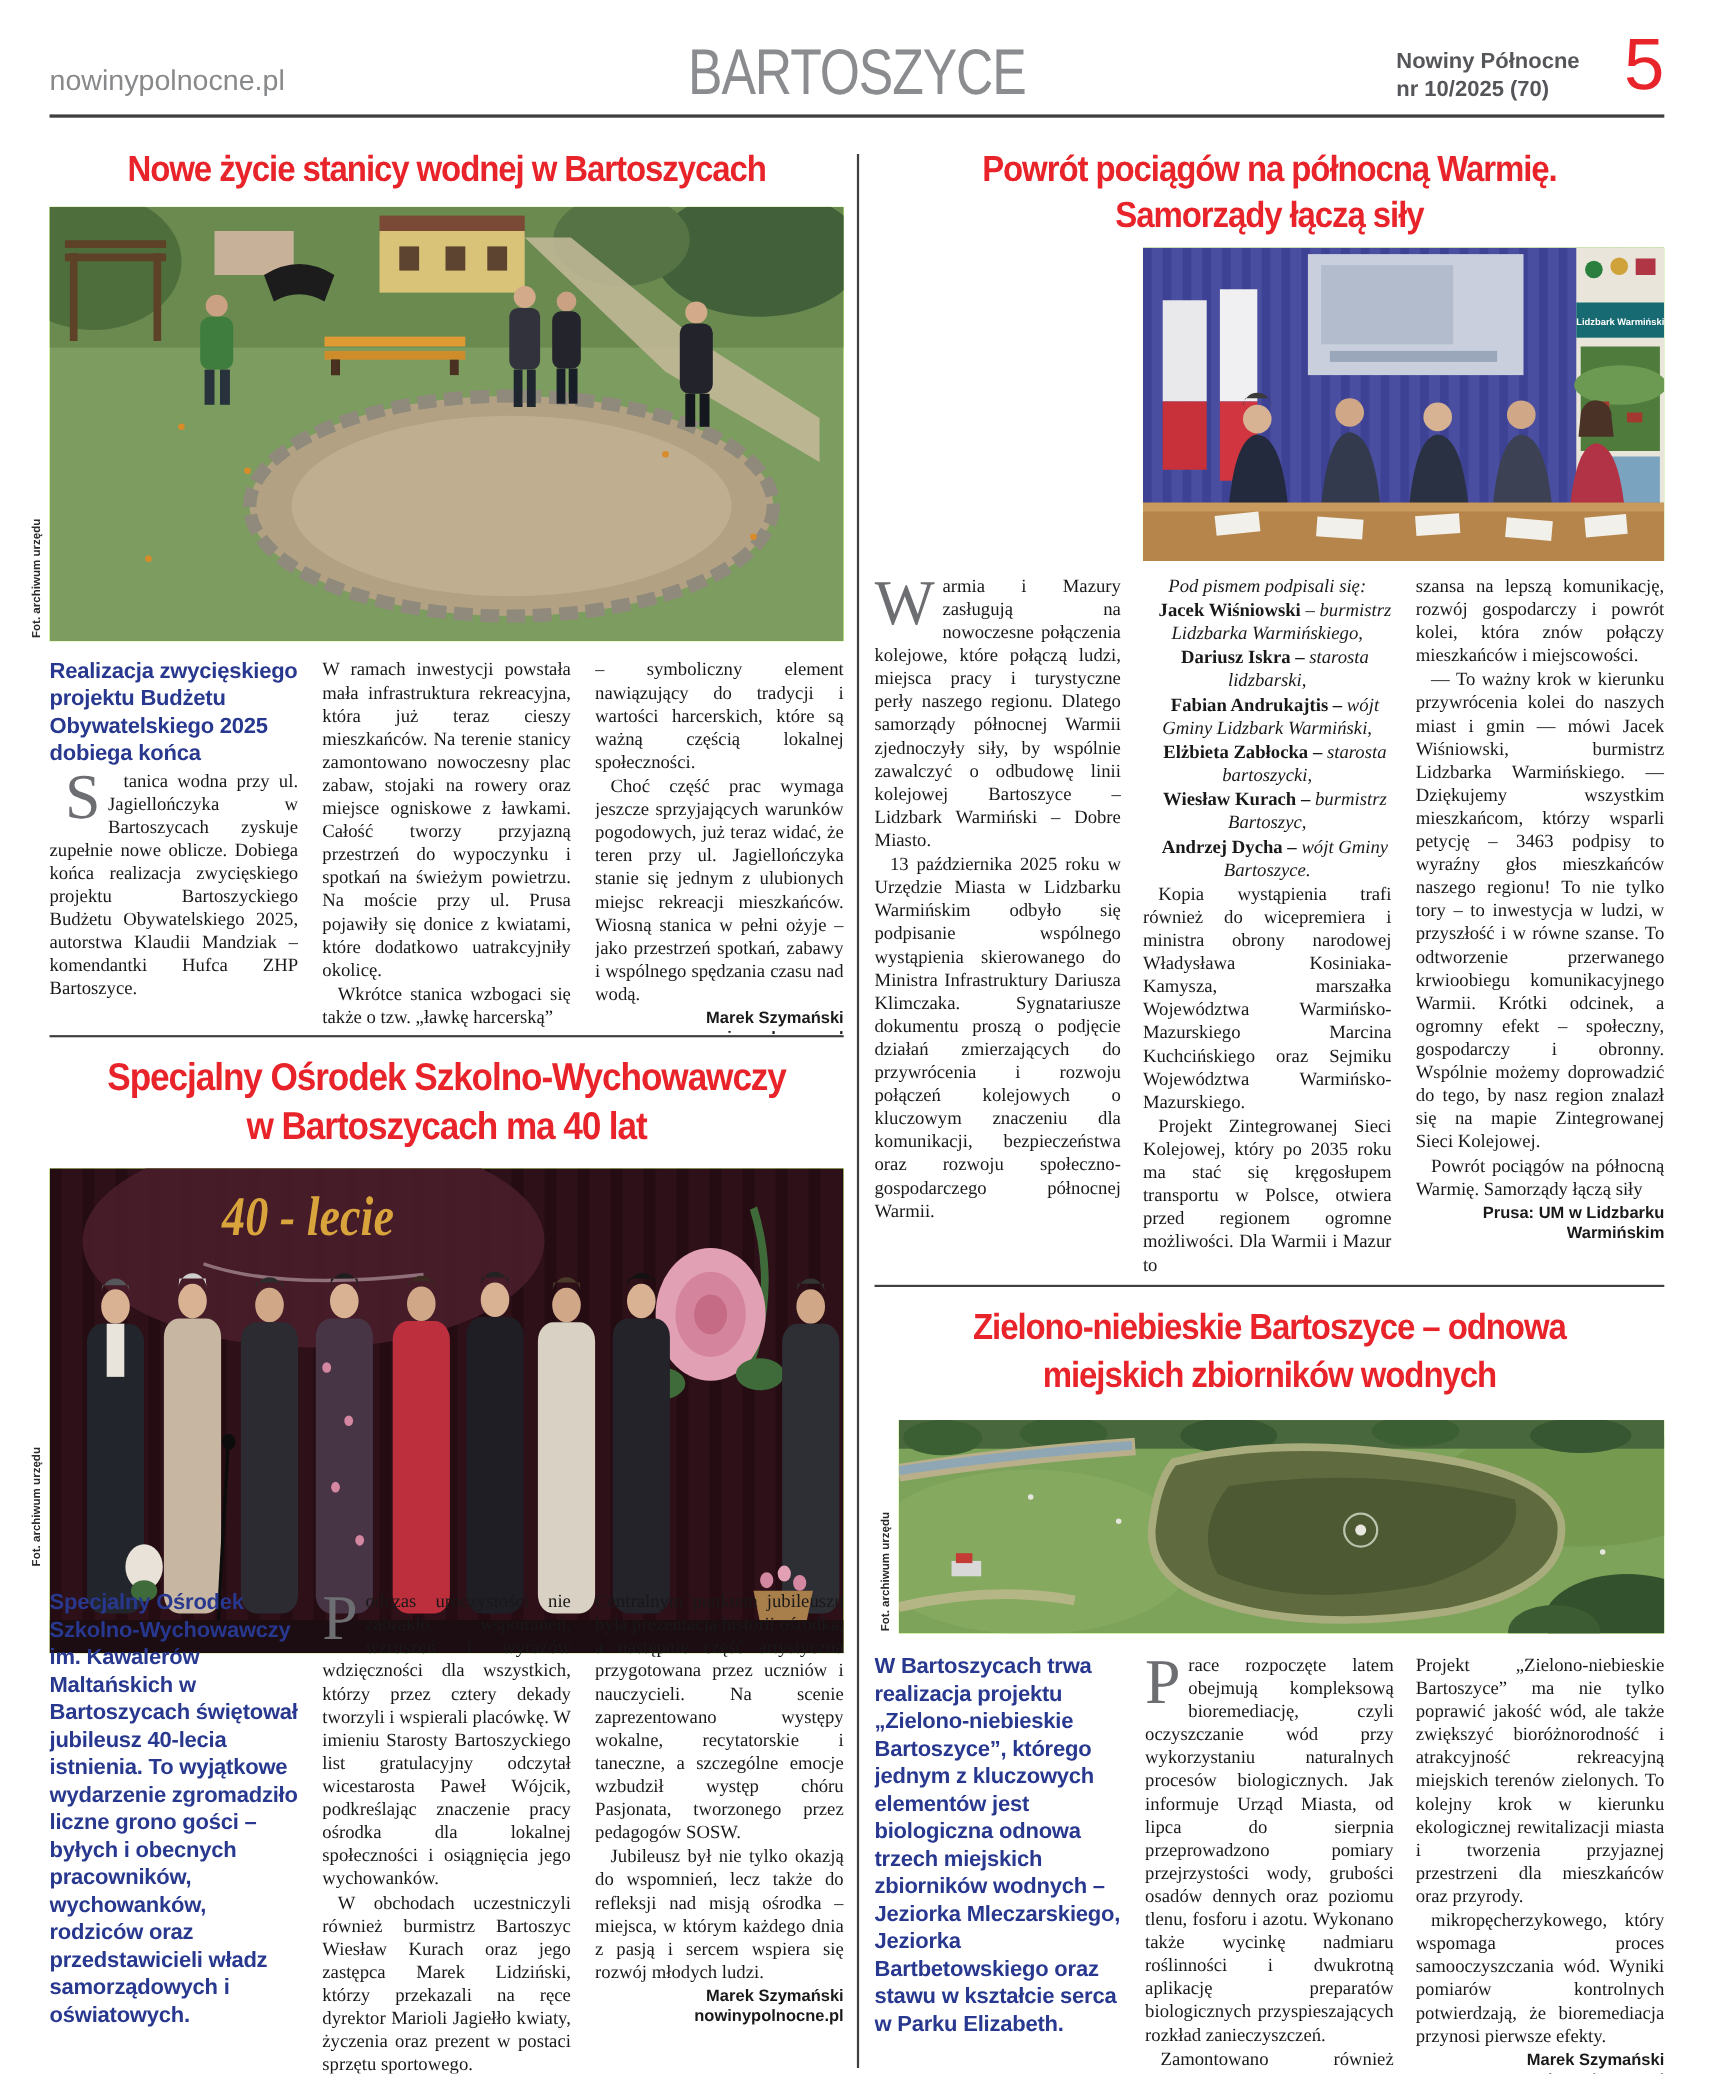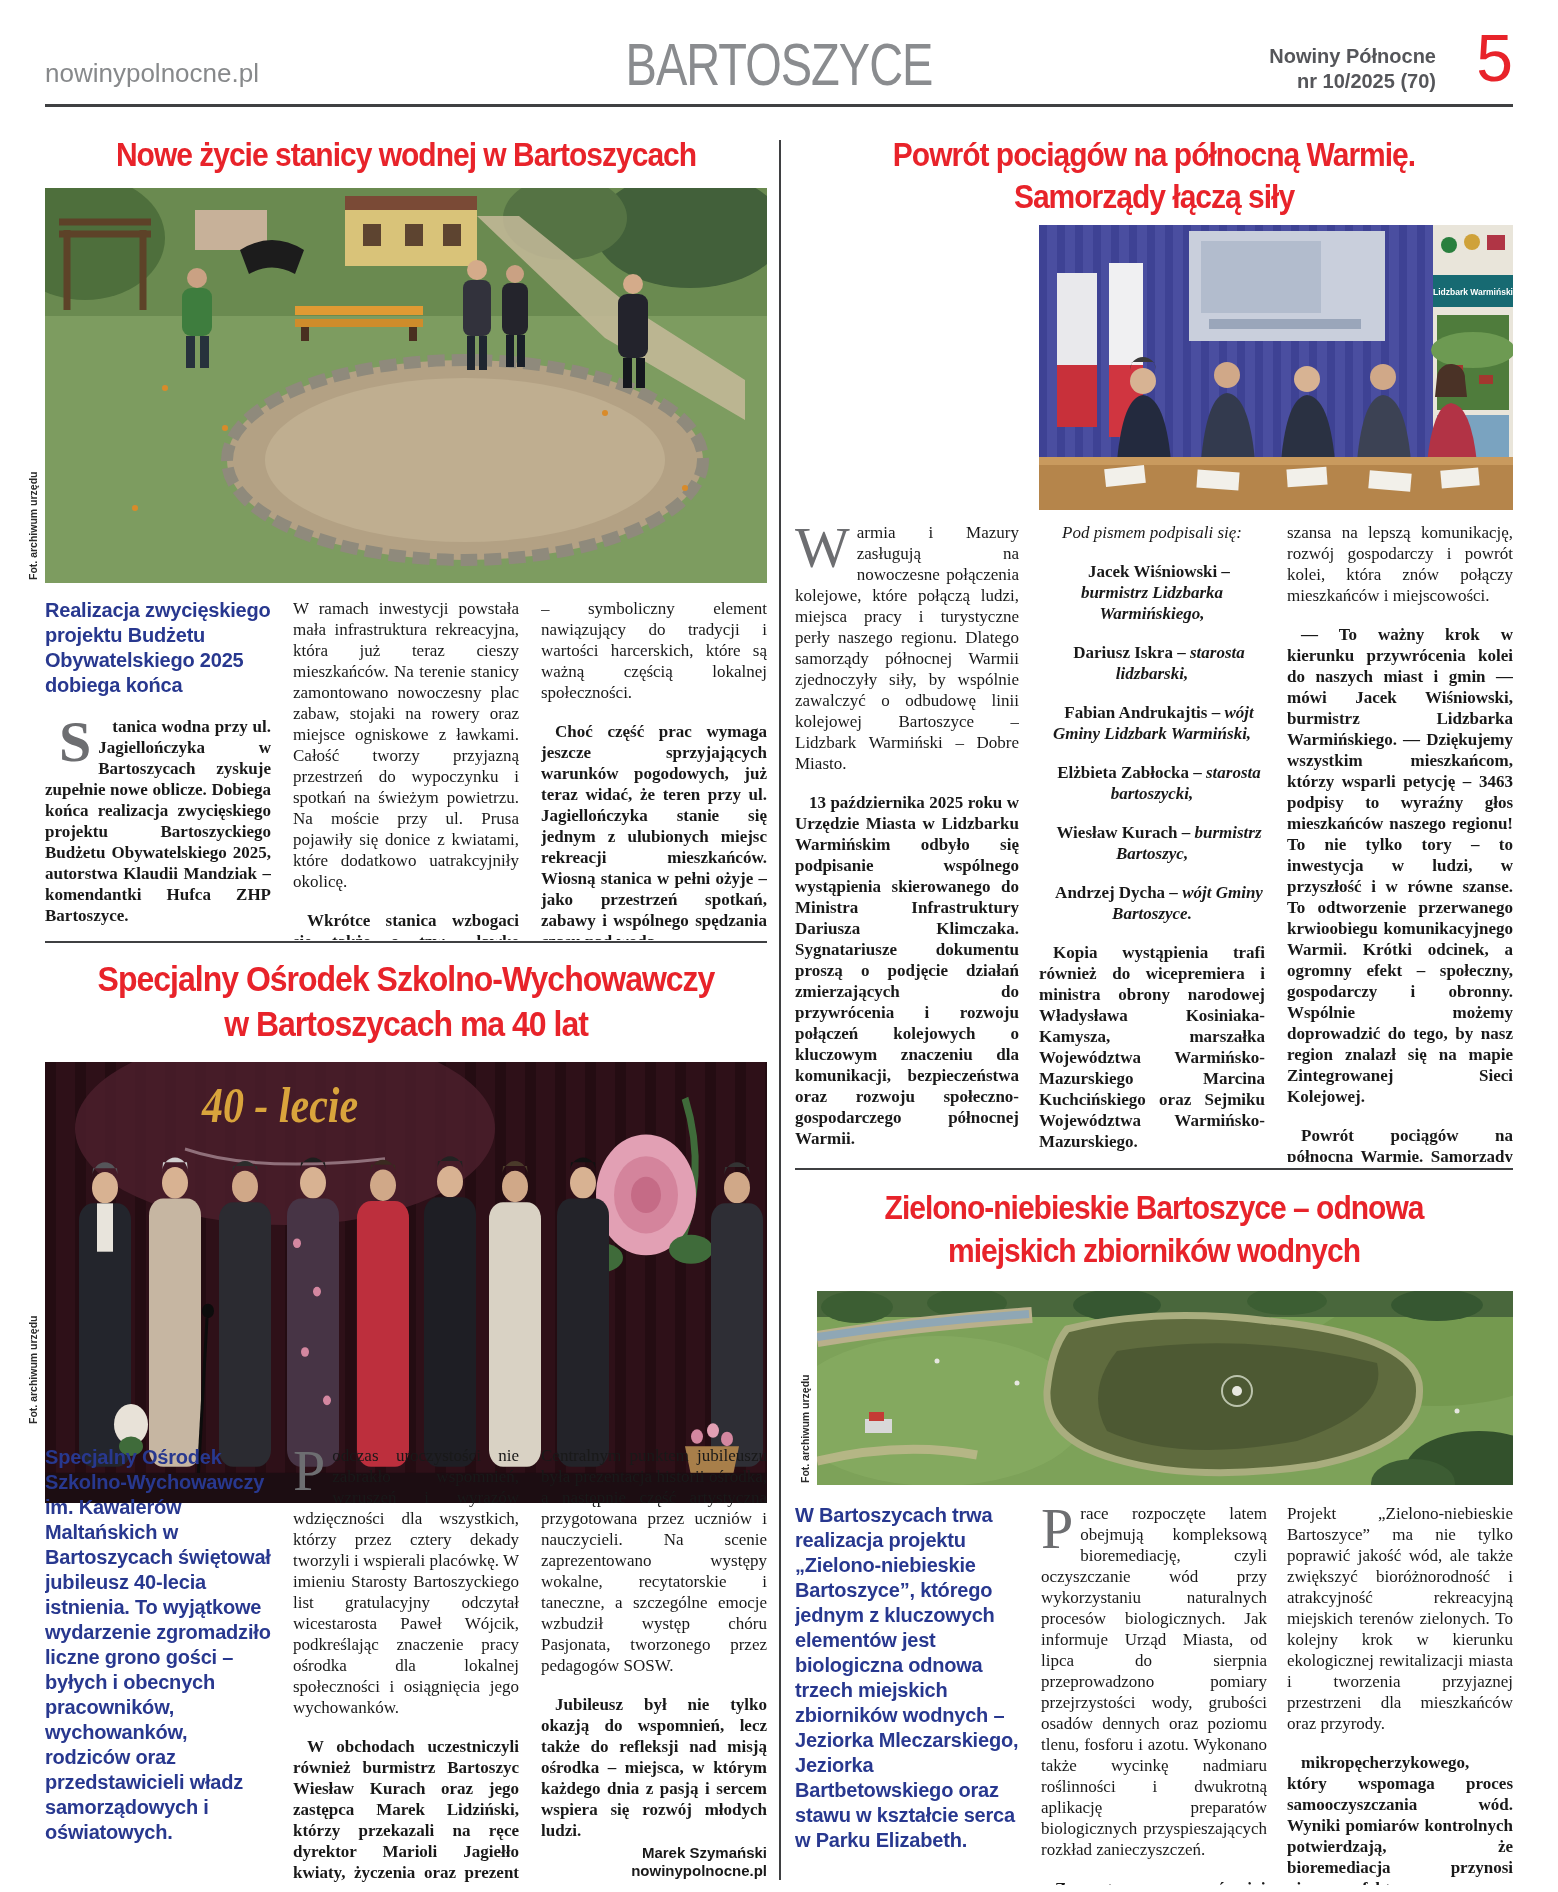--- a/index.html
+++ b/index.html
@@ -4,37 +4,37 @@
 <style>
   html,body{margin:0;padding:0;background:#ffffff;}
   .page{position:relative;width:1558px;height:1892px;background:#fff;overflow:hidden;
         font-family:"Liberation Serif",serif;color:#191919;}
   
   .site{position:absolute;left:45px;top:58px;font-family:"Liberation Sans",sans-serif;
         font-size:26px;color:#87898b;}
   .section{position:absolute;left:0;top:30px;width:100%;text-align:center;
         font-family:"Liberation Sans",sans-serif;font-size:47px;color:#8a8c8f;
         letter-spacing:-1px;transform:scaleY(1.25);transform-origin:center top;}
-  .issue{position:absolute;right:122px;top:44px;text-align:right;
+  .issue{position:absolute;right:122px;top:44px;
         font-family:"Liberation Sans",sans-serif;font-weight:bold;font-size:20px;
         line-height:25px;color:#55565a;}
   .pagenum{position:absolute;right:45px;top:20px;font-family:"Liberation Sans",sans-serif;
         font-size:66px;color:#e8232a;}
   .rule{position:absolute;background:#3f4042;}
   
   .article{position:absolute;}
   .hl{position:absolute;left:0;width:100%;text-align:center;white-space:nowrap;
       font-family:"Liberation Sans",sans-serif;font-weight:bold;color:#e8232a;
       font-size:30px;letter-spacing:-1px;transform:scaleY(1.1);transform-origin:center top;}
   .hl.big{font-size:32px;}
   .photo{position:absolute;overflow:hidden;background:#bef264;}
   .photo svg{display:block;width:100%;height:100%;}
   .col{position:absolute;width:226px;font-size:17px;line-height:21px;text-align:justify;overflow:hidden;}
   .col p{margin:0;}
-  .col p + p{text-indent:14px;margin-top:18px;font-weight:bold;}
+  .col p + p{text-indent:14px;margin-top:1px;}
   .lead{font-family:"Liberation Sans",sans-serif;font-weight:bold;color:#28388f;
         font-size:20px;line-height:25px;text-align:left;letter-spacing:-0.2px;margin:0 0 14px 0;}
   .dropcap{float:left;font-family:"Liberation Serif",serif;font-size:58px;line-height:46px;
         color:#6d6e71;padding:3px 7px 0 0;}
   .byline{text-align:right;font-family:"Liberation Sans",sans-serif;font-weight:bold;
         font-size:15px;line-height:18px;margin-top:3px;}
   .sig{margin:0;text-align:center;}
   .sig i{font-style:italic;}
   .vcap{position:absolute;font-family:"Liberation Sans",sans-serif;font-weight:bold;
         font-size:10.5px;color:#2b2b2b;transform:rotate(-90deg);transform-origin:0 0;

